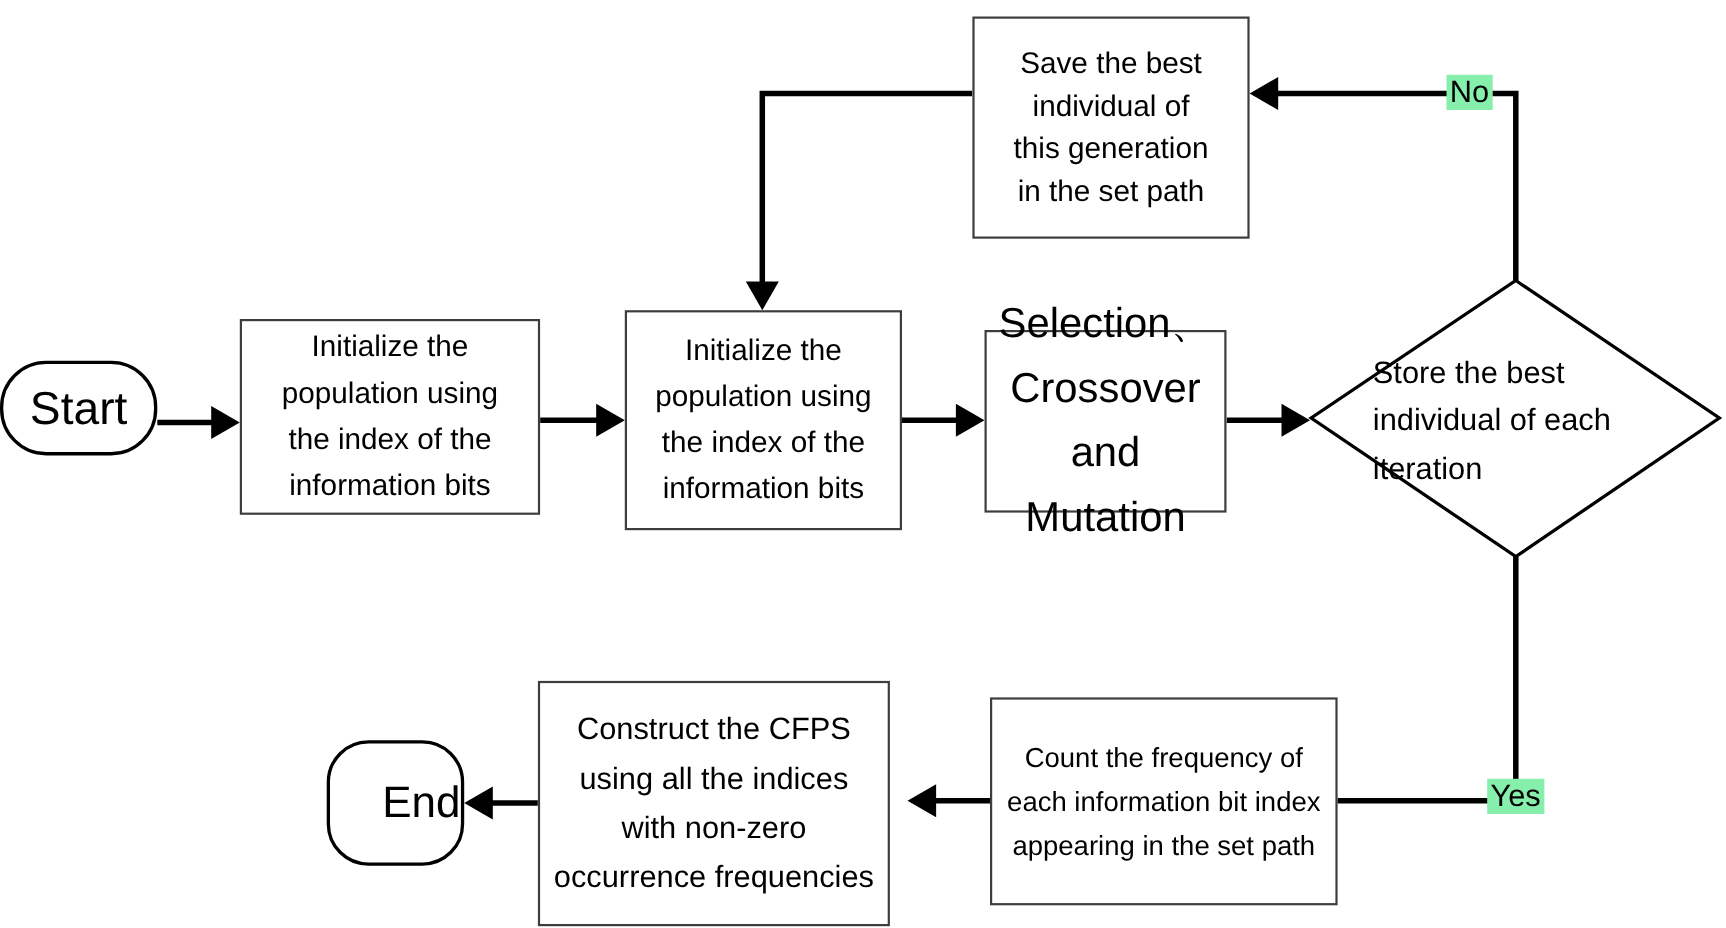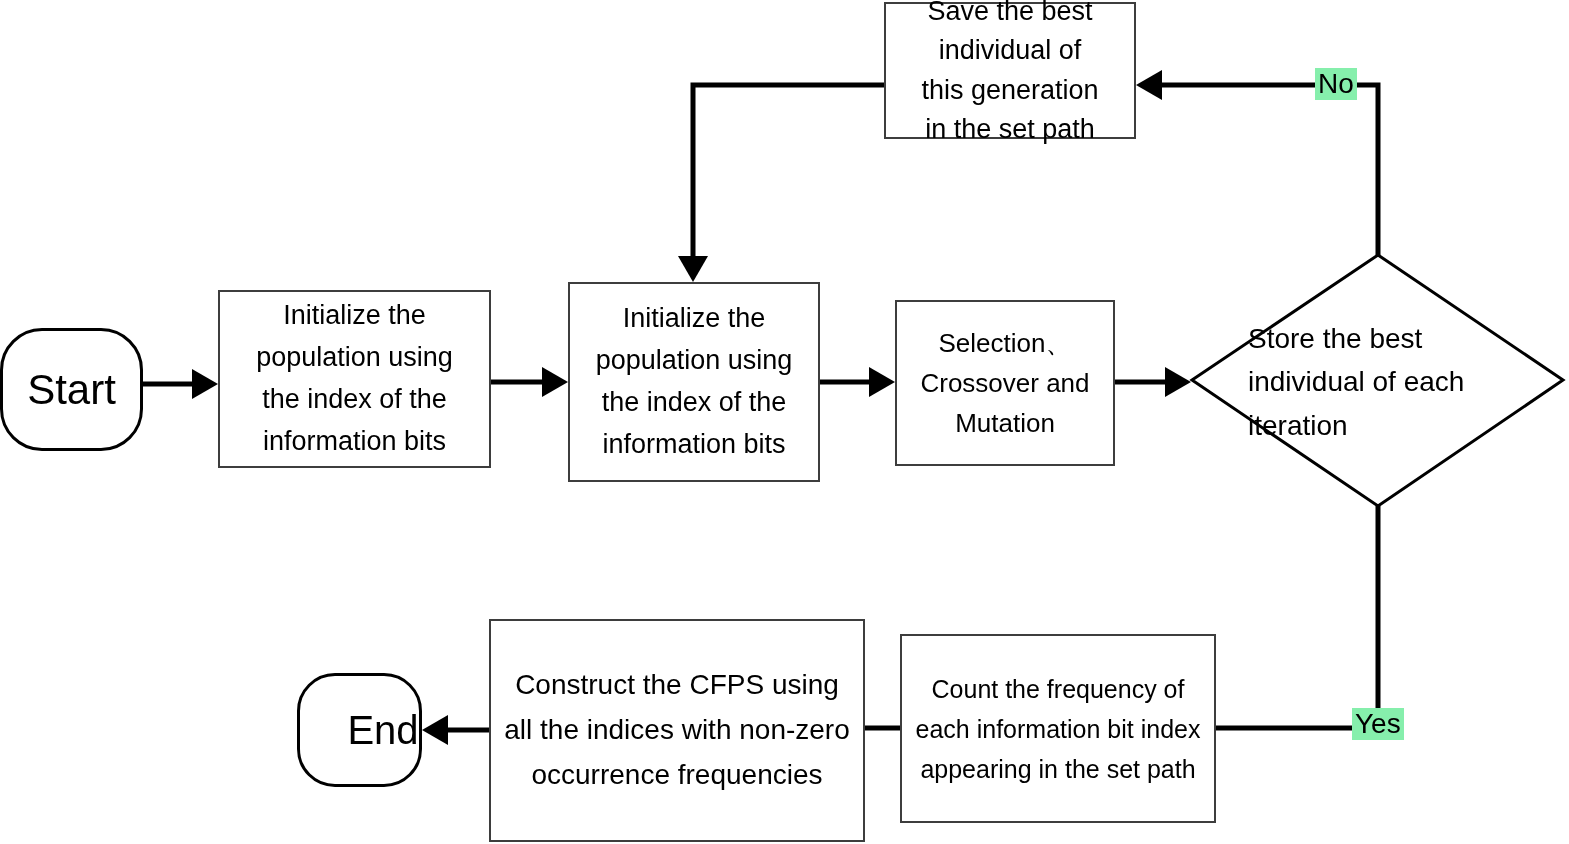--- a/index.html
+++ b/index.html
@@ -119,49 +119,49 @@
       <line x1="900" y1="728" x2="847" y2="728"></line>
       <polygon class="head" points="825,728 851,713 851,743"></polygon>
     </g>
 
     <g>
       <line x1="489" y1="730" x2="444" y2="730"></line>
       <polygon class="head" points="422,730 448,715 448,745"></polygon>
     </g>
   </svg>
 
-  <div class="node terminator" style="left:0px; top:328px; width:143px; height:123px; border-radius:42px;">
+  <div class="node terminator" style="left:0px; top:328px; width:143px; height:86px; border-radius:42px;">
     <span>Start</span>
   </div>
 
   <div class="node process" style="left:218px; top:290px; width:273px; height:178px; padding:0 16px;">
     <span>Initialize the population using the index of the information bits</span>
   </div>
 
   <div class="node process" style="left:568px; top:282px; width:252px; height:200px; padding:0 14px;">
     <span>Initialize the population using the index of the information bits</span>
   </div>
 
-  <div class="node process" style="left:895px; top:300px; width:220px; height:166px; padding:0 8px; font-size:26px;">
+  <div class="node process" style="left:895px; top:300px; width:220px; height:166px; padding:0 8px; font-size:38px;">
     <span>Selection、 Crossover and Mutation</span>
   </div>
 
-  <div class="node process" style="left:884px; top:2px; width:252px; height:137px; padding:0 28px; line-height:1.45;">
+  <div class="node process" style="left:884px; top:15px; width:252px; height:202px; padding:0 28px; line-height:1.45;">
     <span>Save the best individual of this generation in the set path</span>
   </div>
 
   <div class="decision-label" style="left:1248px; top:317px; width:260px;">
     <span>Store the best individual of each iteration</span>
   </div>
 
   <div class="node process" style="left:900px; top:634px; width:316px; height:189px; padding:0 10px; line-height:1.6; font-size:25px;text-align:center;">
     <span>Count the frequency of each information bit index appearing in the set path</span>
   </div>
 
-  <div class="node process" style="left:489px; top:619px; width:376px; height:223px; padding:0 12px; line-height:1.6; font-size:28px;">
+  <div class="node process" style="left:489px; top:619px; width:320px; height:223px; padding:0 12px; line-height:1.6; font-size:28px;">
     <span>Construct the CFPS using all the indices with non-zero occurrence frequencies</span>
   </div>
 
   <div class="node terminator" style="left:297px; top:673px; width:125px; height:114px; border-radius:38px; font-size:40px;padding-left:47px;">
     <span>End</span>
   </div>
 
   <div class="edge-label" style="left:1315px; top:68px;">
     <span>No</span>
   </div>

